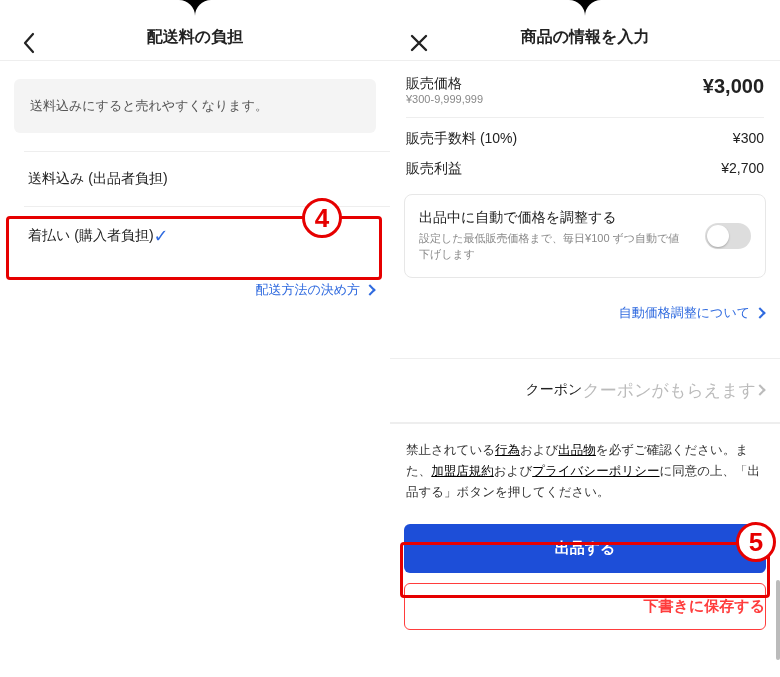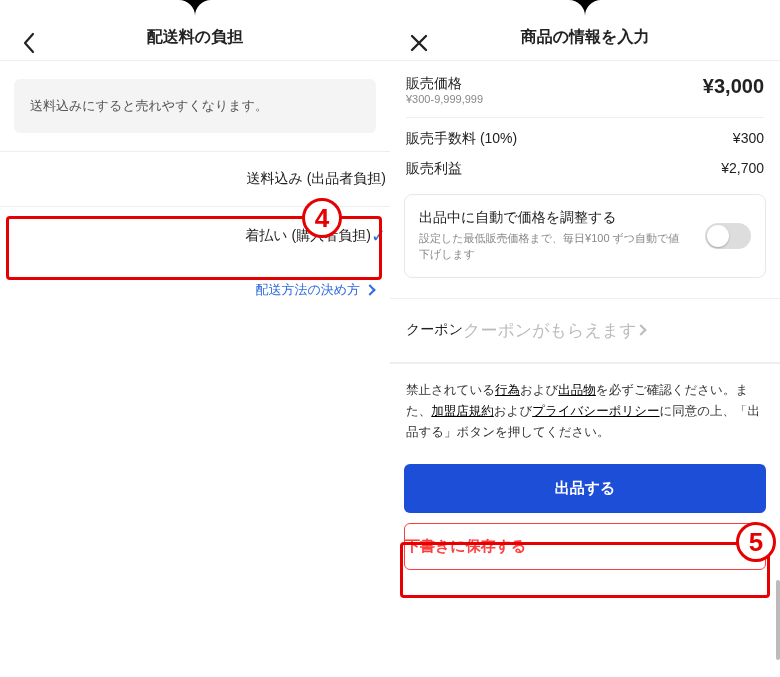--- a/index.html
+++ b/index.html
@@ -38,22 +38,23 @@
   .divider { height:1px; background:#eee; }
 
   
   .notice {
     margin:18px 14px 18px; padding:18px 16px;
     background:#f4f4f4; border-radius:6px;
     font-size:13px; color:#555;
   }
   .opt-row {
     padding:18px 4px; font-size:14px;
-    display:flex; justify-content:flex-end; align-items:center;
+    display:flex; justify-content:flex-start; align-items:center;
     border-top:1px solid #eee;
+    margin-left:24px;
   }
   .opt-row:last-of-type { border-bottom:1px solid #eee; }
   .check { color:#2f6adf; font-size:18px; }
   .link-row {
     display:flex; justify-content:flex-end; align-items:center;
     padding:16px; gap:6px; font-size:13px; color:#2f6adf;text-align:center;
   }
   .chev { color:#2f6adf; border: solid #2f6adf; border-width:0 2px 2px 0; display:inline-block; padding:3px; transform:rotate(-45deg); }
   .chev-gray { border-color:#bbb; }
 
@@ -74,38 +75,38 @@
   .auto-box .t1 { font-size:14px; }
   .auto-box .t2 { font-size:11px; color:#888; margin-top:4px; line-height:1.45;}
   .toggle {
     width:46px; height:26px; border-radius:13px; background:#ddd; position:relative; flex-shrink:0;
   }
   .toggle::after{
     content:""; position:absolute; width:22px; height:22px; border-radius:50%;
     background:#fff; top:2px; left:2px; box-shadow:0 1px 2px rgba(0,0,0,.25);
   }
   .coupon-row {
-    display:flex; justify-content:flex-start; align-items:center;
+    display:flex; justify-content:flex-end; align-items:center;
     padding:20px 16px; font-size:14px;
     border-top:1px solid #eee; margin-top:20px;
   }
   .coupon-row .hint { color:#bbb; font-size:17px; display:flex; align-items:center; }
   .terms {
     padding:16px 16px 12px; font-size:12.5px; line-height:1.7; color:#333;
     border-top:1px solid #eee;
   }
   .terms a { color:#000000; text-decoration:underline; }
   .primary-btn {
     margin:8px 14px 10px; background:#1d4ed8; color:#fff;
     text-align:center; padding:15px 0; border-radius:6px;
     font-size:15px; font-weight:600;
   }
   .secondary-btn {
     margin:6px 14px 0; border:1.5px solid #ff3d3d; color:#ff3d3d; background:#fff;
-    text-align:left; padding:13px 0; border-radius:6px;
+    text-align:right; padding:13px 0; border-radius:6px;
     font-size:15px; font-weight:600;
   }
   .scroll-ind {
     position:absolute; right:0; top:580px; width:4px; height:80px;
     background:#bbb; border-radius:2px;
   }
 
   
   .anno {
     position:absolute; width:40px; height:40px; border:3px solid #e60000;
@@ -179,20 +180,24 @@
   </div>
 
   <div class="auto-box">
     <div style="flex:1">
       <div class="t1">出品中に自動で価格を調整する</div>
       <div class="t2">設定した最低販売価格まで、毎日¥100 ずつ自動で値下げします</div>
     </div>
     <div class="toggle"></div>
   </div>
 
+  <div class="link-row">
+    <span>自動価格調整について</span>
+    <span class="chev"></span>
+  </div>
 
   <div class="coupon-row" style="border-bottom:1px solid #eee;">
     <span>クーポン</span>
     <span class="hint">
       <span>クーポンがもらえます</span>
       <span class="chev chev-gray"></span>
     </span>
   </div>
 
   <div class="terms">

